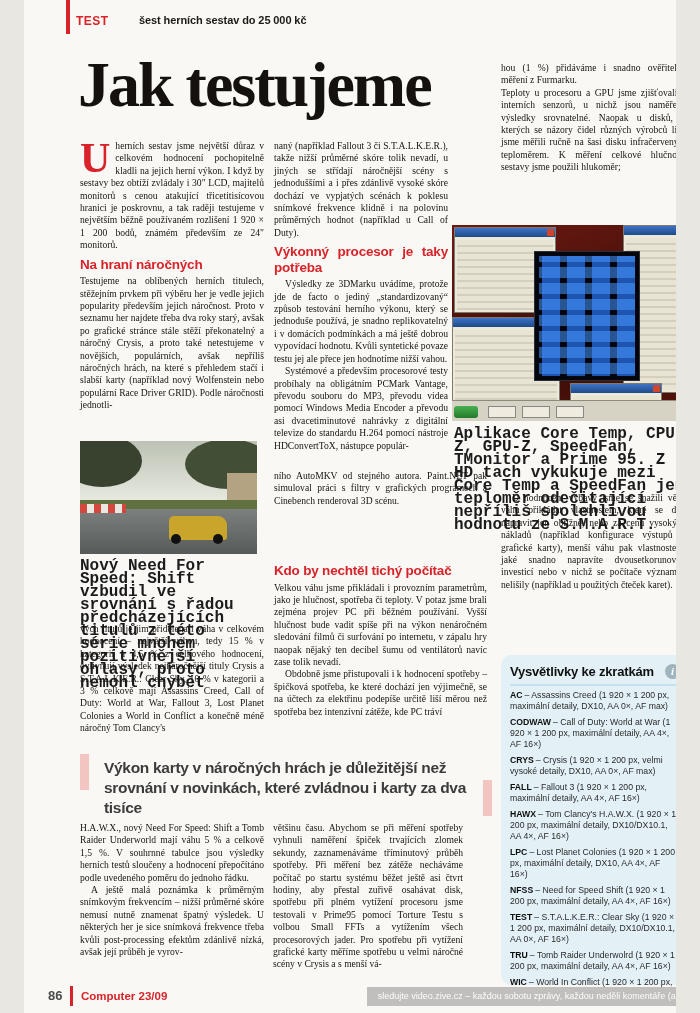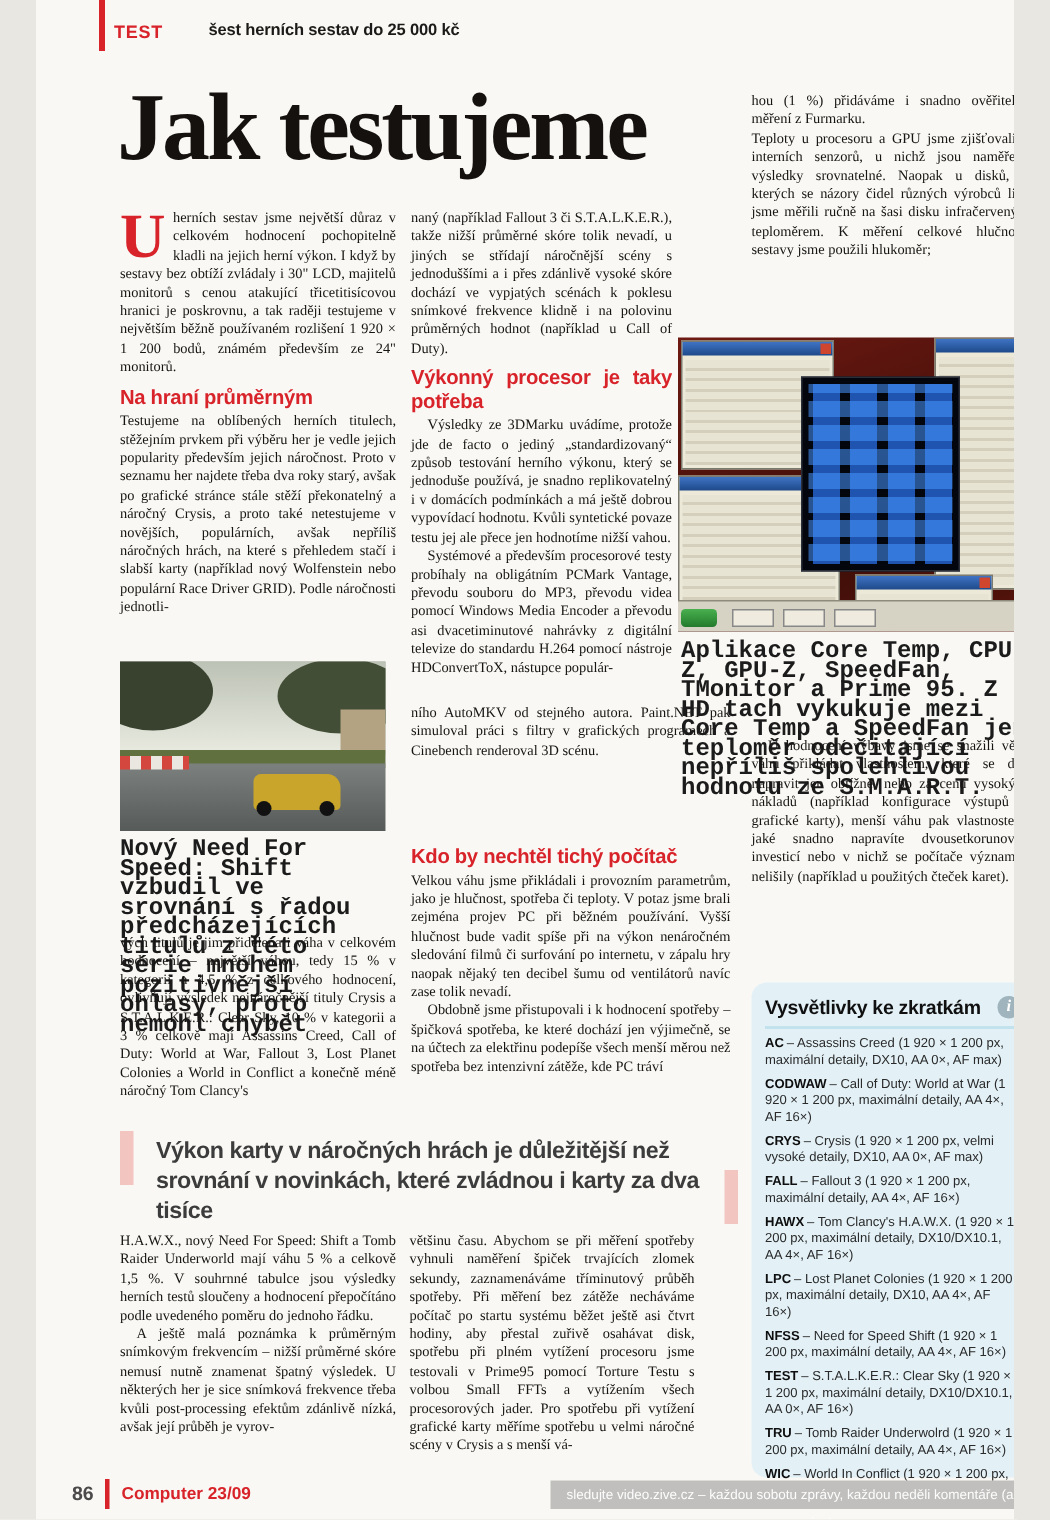--- a/index.html
+++ b/index.html
@@ -77,21 +77,21 @@
 <div id="page">
 
   <div class="abs" id="masthead-bar"></div>
   <div class="abs" id="kicker">TEST</div>
   <div class="abs" id="masthead-sub">šest herních sestav do 25 000 kč</div>
 
   <div class="abs" id="headline">Jak testujeme</div>
 
   <div class="abs bt" style="left:56px;top:140px;width:184px;">
     <p><span class="dropcap">U</span><span>herních sestav jsme největší důraz v celkovém hodnocení pochopitelně kladli na jejich herní výkon. I když by sestavy bez obtíží zvládaly i 30" LCD, majitelů monitorů s cenou atakující třicetitisícovou hranici je poskrovnu, a tak raději testujeme v největším běžně používaném rozlišení 1 920 × 1 200 bodů, známém především ze 24" monitorů.</span></p>
-    <div class="red-h">Na hraní průměrným</div>
+    <div class="red-h">Na hraní náročných</div>
     <p>Testujeme na oblíbených herních titulech, stěžejním prvkem při výběru her je vedle jejich popularity především jejich náročnost. Proto v seznamu her najdete třeba dva roky starý, avšak po grafické stránce stále stěží překonatelný a náročný Crysis, a proto také netestujeme v novějších, populárních, avšak nepříliš náročných hrách, na které s přehledem stačí i slabší karty (například nový Wolfenstein nebo populární Race Driver GRID). Podle náročnosti jednotli-</p>
   </div>
 
   <div class="abs" id="game-fig">
     <div class="sky"></div>
     <div class="trees-l"></div>
     <div class="trees-r"></div>
     <div class="building"></div>
     <div class="grass"></div>
     <div class="road"></div>
@@ -126,21 +126,21 @@
     <div class="red-h">Výkonný procesor je taky potřeba</div>
     <p class="ind">Výsledky ze 3DMarku uvádíme, protože jde de facto o jediný „standardizovaný“ způsob testování herního výkonu, který se jednoduše používá, je snadno replikovatelný i v domácích podmínkách a má ještě dobrou vypovídací hodnotu. Kvůli syntetické povaze testu jej ale přece jen hodnotíme nižší vahou.</p>
     <p class="ind">Systémové a především procesorové testy probíhaly na obligátním PCMark Vantage, převodu souboru do MP3, převodu videa pomocí Windows Media Encoder a převodu asi dvacetiminutové nahrávky z digitální televize do standardu H.264 pomocí nástroje HDConvertToX, nástupce populár-</p>
   </div>
   <div class="abs bt" style="left:250px;top:470px;width:213px;">
     <p>ního AutoMKV od stejného autora. Paint.NET pak simuloval práci s filtry v grafických programech a Cinebench renderoval 3D scénu.</p>
   </div>
   <div class="abs bt" style="left:250px;top:558px;width:213px;">
     <div class="red-h">Kdo by nechtěl tichý počítač</div>
     <p>Velkou váhu jsme přikládali i provozním parametrům, jako je hlučnost, spotřeba či teploty. V potaz jsme brali zejména projev PC při běžném používání. Vyšší hlučnost bude vadit spíše při na výkon nenáročném sledování filmů či surfování po internetu, v zápalu hry naopak nějaký ten decibel šumu od ventilátorů navíc zase tolik nevadí.</p>
-    <p class="ind">Obdobně jsme přistupovali i k hodnocení spotřeby – špičková spotřeba, ke které dochází jen výjimečně, se na účtech za elektřinu podepíše všech menší měrou než spotřeba bez intenzivní zátěže, kde PC tráví</p>
+    <p class="ind">Obdobně jsme přistupovali i k hodnocení spotřeby – špičková spotřeba, ke které dochází jen výjimečně, se na účtech za elektřinu podepíše určitě liší měrou než spotřeba bez intenzivní zátěže, kde PC tráví</p>
   </div>
 
   <div class="abs bt" style="left:477px;top:62px;width:185px;">
     <p>hou (1 %) přidáváme i snadno ověřitelné měření z Furmarku.</p>
     <p>Teploty u procesoru a GPU jsme zjišťovali z interních senzorů, u nichž jsou naměřené výsledky srovnatelné. Naopak u disků, u kterých se názory čidel různých výrobců liší, jsme měřili ručně na šasi disku infračerveným teploměrem. K měření celkové hlučnosti sestavy jsme použili hlukoměr;</p>
   </div>
 
   <div class="abs" id="apps-fig">
     <div class="win" style="left:2px;top:2px;width:102px;height:86px;">
       <div class="tbar"></div>

